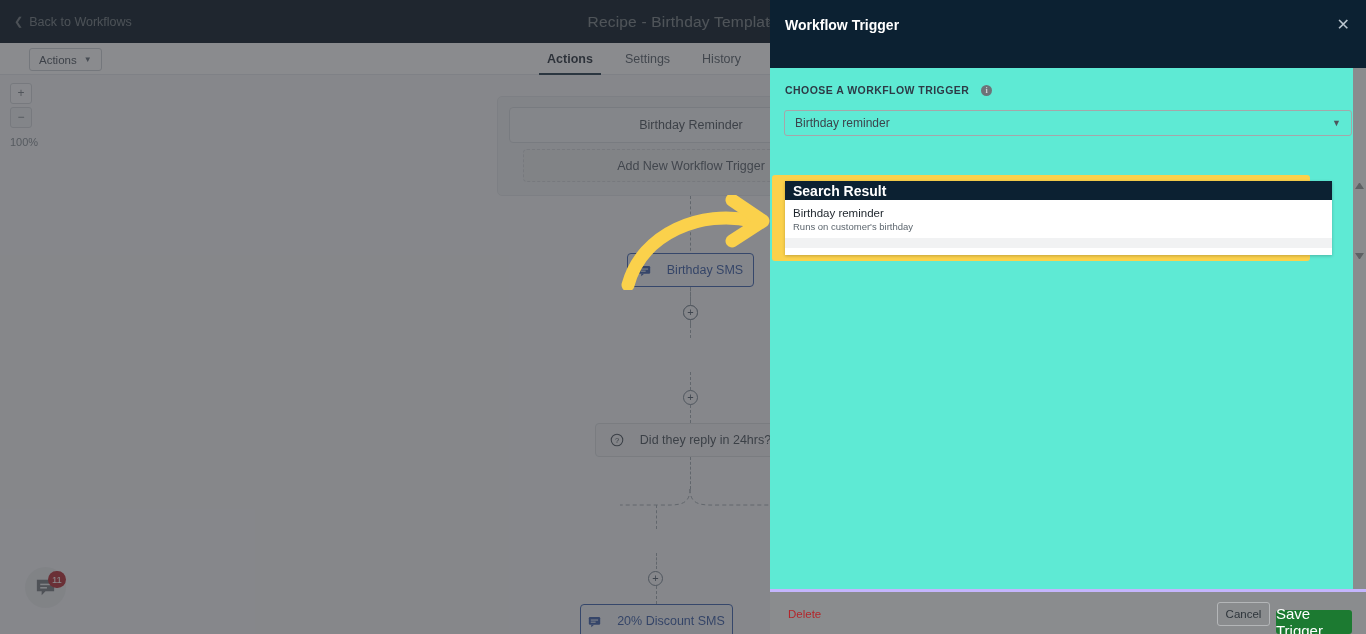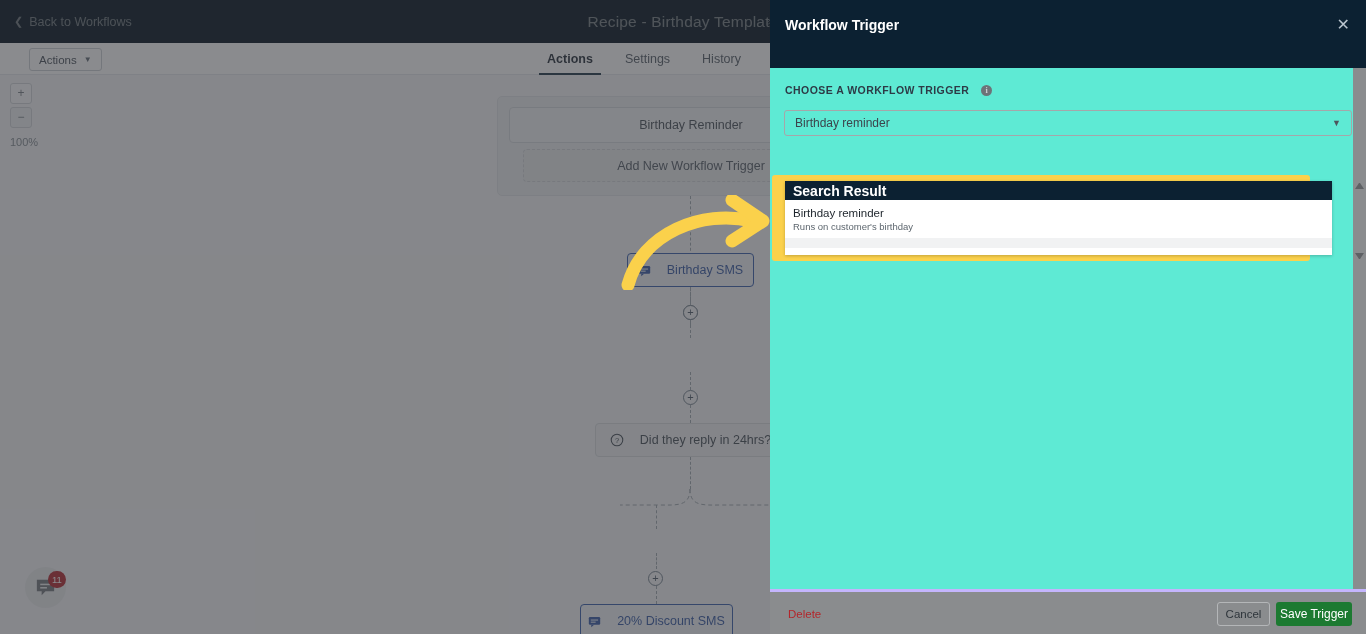--- a/index.html
+++ b/index.html
@@ -231,23 +231,23 @@
     position: absolute; left: 18px; top: 16px;
     font-size: 11.5px; color: #b3262b;
   }
   .btn-cancel {
     position: absolute; right: 96px; top: 10px;
     width: 53px; height: 24px; border: 1px solid #b4b6b8; border-radius: 3px;
     background: transparent; color: #2e353b; font-size: 11.5px;
     display: flex; align-items: center; justify-content: center;
   }
   .btn-save {
-    position: absolute; right: 14px; top: 10px;
+    position: absolute; right: 14px; top: 18px;
     width: 76px; height: 24px; border-radius: 3px;
-    background: #1c7a31; color: #ffffff; font-size: 12px;
+    background: #1c7a31; color: #ffffff; font-size: 15px;
     display: flex; align-items: center; justify-content: center;
   }
 
   .arrow-svg { position: absolute; left: 600px; top: 180px; pointer-events: none; }
 </style>
 </head>
 <body>
 
 <div id="root">
 

